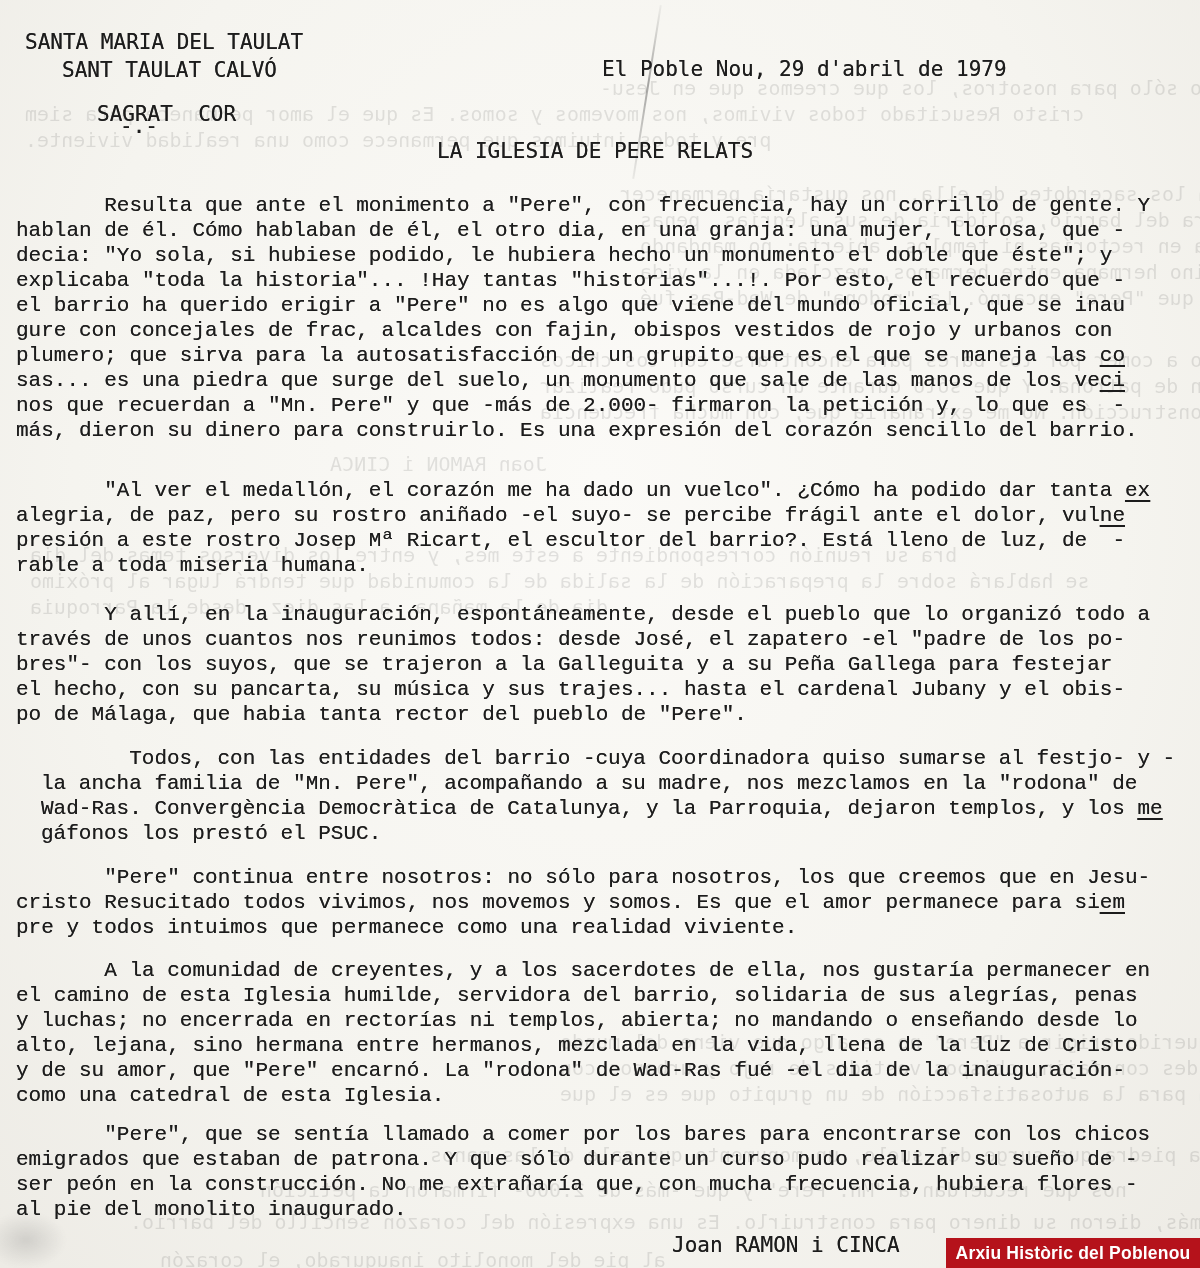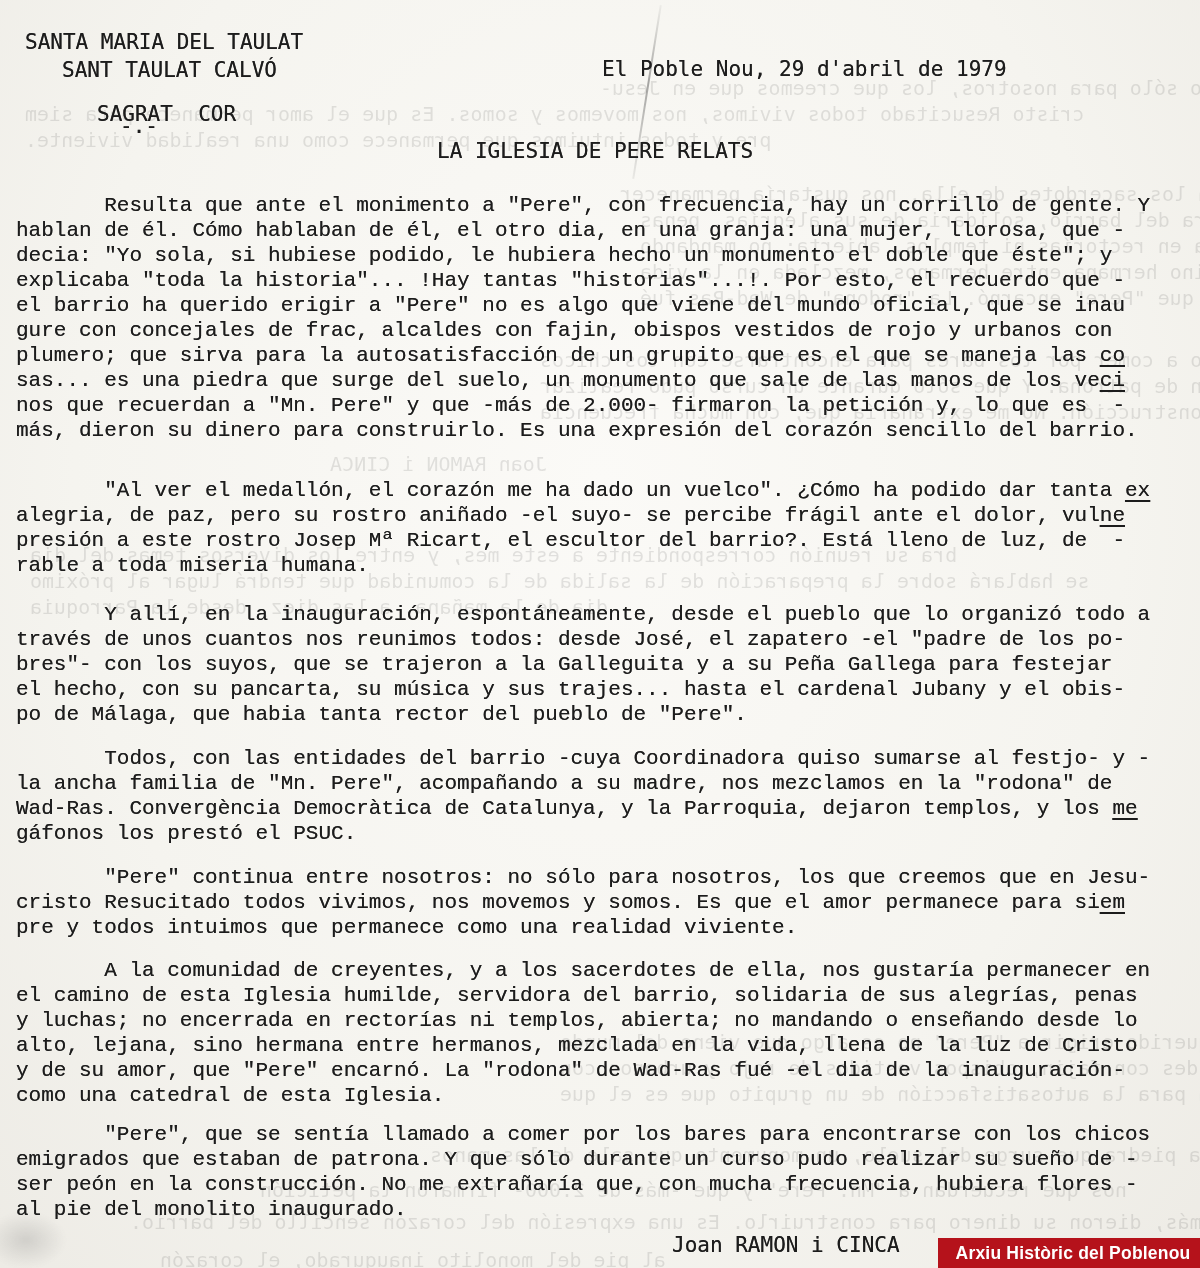--- a/index.html
+++ b/index.html
@@ -95,21 +95,21 @@
         <div class="tw line"><span>presión a este rostro Josep Mª Ricart, el escultor del barrio?. Está lleno de luz, de  -</span></div>
         <div class="tw line"><span>rable a toda miseria humana.</span></div>
       </div>
       <div class="para" style="top: 602px;">
         <div class="tw line"><span>       Y allí, en la inauguración, espontáneamente, desde el pueblo que lo organizó todo a</span></div>
         <div class="tw line"><span>través de unos cuantos nos reunimos todos: desde José, el zapatero -el "padre de los po-</span></div>
         <div class="tw line"><span>bres"- con los suyos, que se trajeron a la Galleguita y a su Peña Gallega para festejar</span></div>
         <div class="tw line"><span>el hecho, con su pancarta, su música y sus trajes... hasta el cardenal Jubany y el obis-</span></div>
         <div class="tw line"><span>po de Málaga, que habia tanta rector del pueblo de "Pere".</span></div>
       </div>
-      <div class="para" style="top: 746px;">
+      <div class="para" style="top: 746px; margin-left: 25px;">
         <div class="tw line"><span>       Todos, con las entidades del barrio -cuya Coordinadora quiso sumarse al festjo- y -</span></div>
         <div class="tw line"><span>la ancha familia de "Mn. Pere", acompañando a su madre, nos mezclamos en la "rodona" de</span></div>
         <div class="tw line"><span>Wad-Ras. Convergència Democràtica de Catalunya, y la Parroquia, dejaron templos, y los </span><span class="tail">me</span></div>
         <div class="tw line"><span>gáfonos los prestó el PSUC.</span></div>
       </div>
       <div class="para" style="top: 865px;">
         <div class="tw line"><span>       "Pere" continua entre nosotros: no sólo para nosotros, los que creemos que en Jesu-</span></div>
         <div class="tw line"><span>cristo Resucitado todos vivimos, nos movemos y somos. Es que el amor permanece para si</span><span class="tail">em</span></div>
         <div class="tw line"><span>pre y todos intuimos que permanece como una realidad viviente.</span></div>
       </div>
@@ -127,17 +127,17 @@
         <div class="tw line"><span>ser peón en la construcción. No me extrañaría que, con mucha frecuencia, hubiera flores -</span></div>
         <div class="tw line"><span>al pie del monolito inaugurado.</span></div>
       </div>
     </div>
 
   <div class="tw signature">Joan RAMON i CINCA</div>
 
   <div class="crease"></div>
   <div class="smudge"></div>
 
-  <div class="badge" id="badge" style="background: rgb(181, 18, 27); color: rgb(255, 255, 255); padding-left: 8px;">
+  <div class="badge" id="badge" style="background: rgb(181, 18, 27); color: rgb(255, 255, 255);">
     <span>Arxiu Històric del Poblenou</span>
   </div>
 
 </div>
 
 </body></html>

